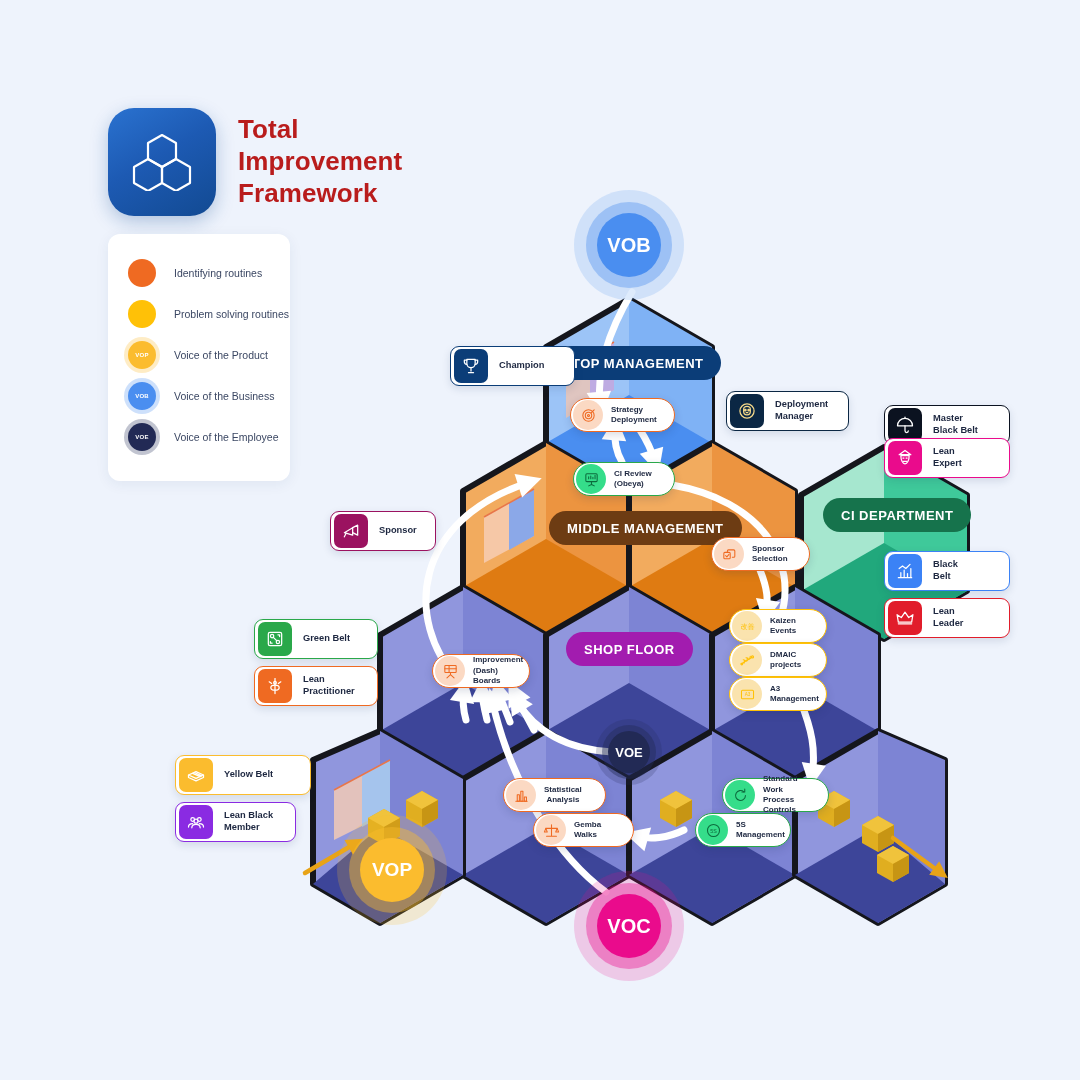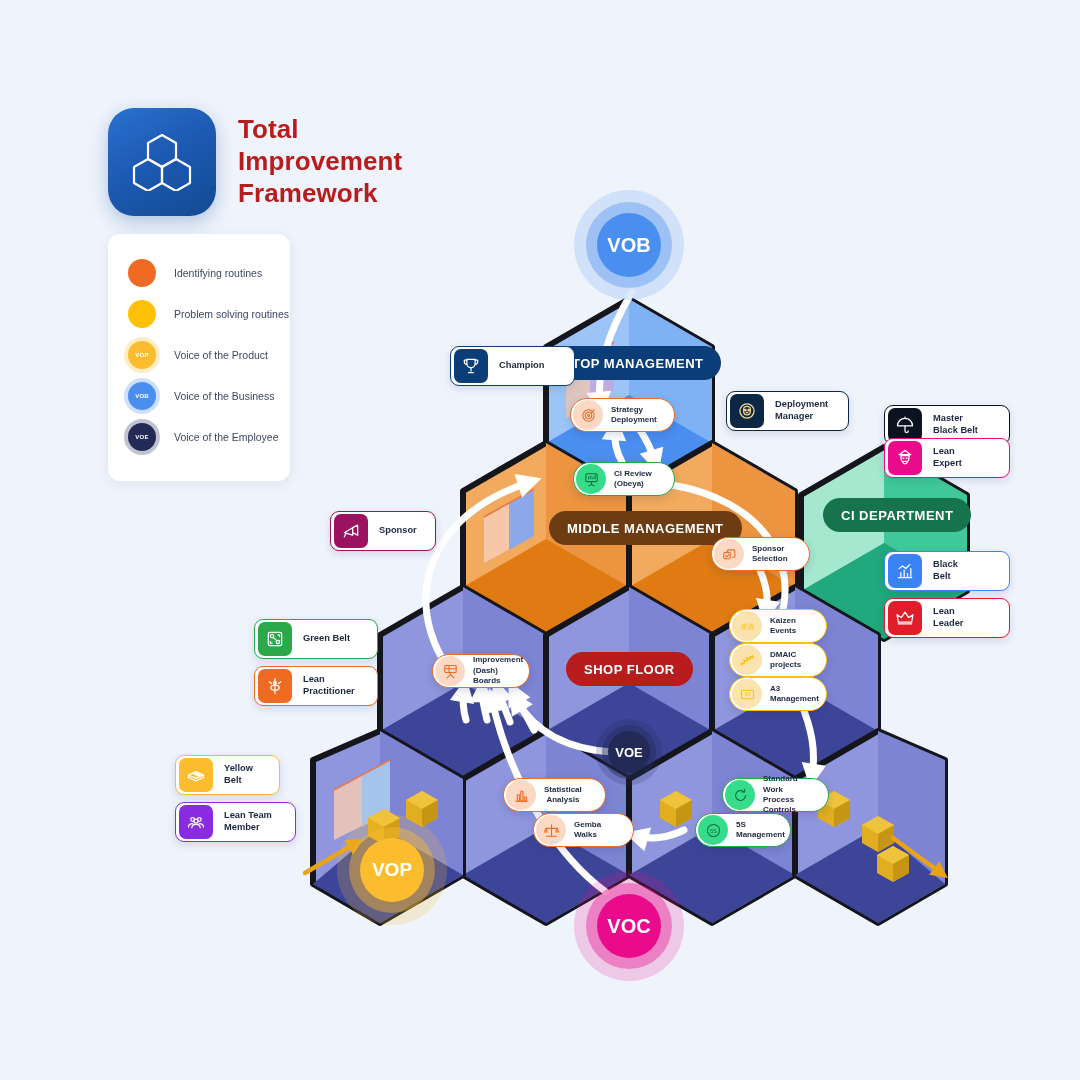--- a/index.html
+++ b/index.html
@@ -307,21 +307,21 @@
     <div class="ring1" style="inset:12px; background:#222a55;"></div>
     <span style="position:relative;">VOE</span>
   </div>
 
   <div class="band" style="left:554px; top:346px; background:#0b3d78;">
     <span>TOP MANAGEMENT</span>
   </div>
   <div class="band" style="left:549px; top:511px; background:#6d3c13;">
     <span>MIDDLE MANAGEMENT</span>
   </div>
-  <div class="band" style="left:566px; top:652px; background:#b91c1c;">
+  <div class="band" style="left:566px; top:632px; background:#a21caf;">
     <span>SHOP FLOOR</span>
   </div>
   <div class="band" style="left:823px; top:498px; background:#16734c;">
     <span>CI DEPARTMENT</span>
   </div>
 
   <div id="roles">
       <div class="role" style="left: 412px; top: 346px; width: 125px; border-color: rgb(11, 61, 120); margin-left: 38px;">
         <span class="role-ico" style="background:#0b3d78">
           <svg width="20" height="20" viewBox="0 0 24 24">
@@ -357,40 +357,40 @@
           <svg width="20" height="20" viewBox="0 0 24 24">
             <path fill="none" stroke="#ffffff" stroke-width="1.5" stroke-linecap="round" stroke-linejoin="round" d="M12 3v18"></path>
             <circle fill="none" stroke="#ffffff" stroke-width="1.5" stroke-linecap="round" stroke-linejoin="round" cx="12" cy="8" r="1.6"></circle>
             <path fill="none" stroke="#ffffff" stroke-width="1.5" stroke-linecap="round" stroke-linejoin="round" d="M12 11c-3 0-5 1.5-5 3s2 3 5 3 5-1.5 5-3-2-3-5-3z"></path>
             <path fill="none" stroke="#ffffff" stroke-width="1.5" stroke-linecap="round" stroke-linejoin="round" d="M5 7l3 2M19 7l-3 2"></path>
           </svg>
         </span>
         <span class="role-label">Lean
 Practitioner</span>
       </div>
-      <div class="role" style="left: 175px; top: 755px; width: 105px; border-color: rgb(251, 188, 46);">
+      <div class="role" style="left: 175px; top: 755px; width: 136px; border-color: rgb(251, 188, 46);">
         <span class="role-ico" style="background:#fbbc2e">
           <svg width="20" height="20" viewBox="0 0 24 24">
             <path fill="none" stroke="#ffffff" stroke-width="1.5" stroke-linecap="round" stroke-linejoin="round" d="M3 12l9-4 9 4-9 4z"></path>
             <path fill="none" stroke="#ffffff" stroke-width="1.5" stroke-linecap="round" stroke-linejoin="round" d="M3 12v3l9 4 9-4v-3"></path>
             <path fill="none" stroke="#ffffff" stroke-width="1.5" stroke-linecap="round" stroke-linejoin="round" d="M8 10l9 4M10 9l9 4"></path>
           </svg>
         </span>
         <span class="role-label">Yellow Belt</span>
       </div>
       <div class="role" style="left: 175px; top: 802px; width: 121px; border-color: rgb(138, 43, 226);">
         <span class="role-ico" style="background:#8a2be2">
           <svg width="20" height="20" viewBox="0 0 24 24">
             <circle fill="none" stroke="#ffffff" stroke-width="1.5" stroke-linecap="round" stroke-linejoin="round" cx="8" cy="9" r="2.2"></circle>
             <circle fill="none" stroke="#ffffff" stroke-width="1.5" stroke-linecap="round" stroke-linejoin="round" cx="16" cy="9" r="2.2"></circle>
             <circle fill="none" stroke="#ffffff" stroke-width="1.5" stroke-linecap="round" stroke-linejoin="round" cx="12" cy="11" r="2.4"></circle>
             <path fill="none" stroke="#ffffff" stroke-width="1.5" stroke-linecap="round" stroke-linejoin="round" d="M3 18c0-2.5 2.2-4 5-4M21 18c0-2.5-2.2-4-5-4M7 19c0-2.6 2.2-4.2 5-4.2s5 1.6 5 4.2"></path>
           </svg>
         </span>
-        <span class="role-label">Lean Team
+        <span class="role-label">Lean Black
 Member</span>
       </div>
       <div class="role" style="left: 726px; top: 391px; width: 123px; border-color: rgb(11, 39, 68);">
         <span class="role-ico" style="background:#0b2744">
           <svg width="20" height="20" viewBox="0 0 24 24">
             <circle fill="none" stroke="#f5d98a" stroke-width="1.5" stroke-linecap="round" stroke-linejoin="round" cx="12" cy="12" r="8.5"></circle>
             <path fill="none" stroke="#f5d98a" stroke-width="1.5" stroke-linecap="round" stroke-linejoin="round" d="M8 10c0-2 1.8-3.5 4-3.5S16 8 16 10v2.5c0 2.2-1.8 4-4 4s-4-1.8-4-4z"></path>
             <circle fill="none" stroke="#f5d98a" stroke-width="1.5" stroke-linecap="round" stroke-linejoin="round" cx="10" cy="11" r=".9"></circle>
             <circle fill="none" stroke="#f5d98a" stroke-width="1.5" stroke-linecap="round" stroke-linejoin="round" cx="14" cy="11" r=".9"></circle>
             <path fill="none" stroke="#f5d98a" stroke-width="1.5" stroke-linecap="round" stroke-linejoin="round" d="M11 14h2"></path>

